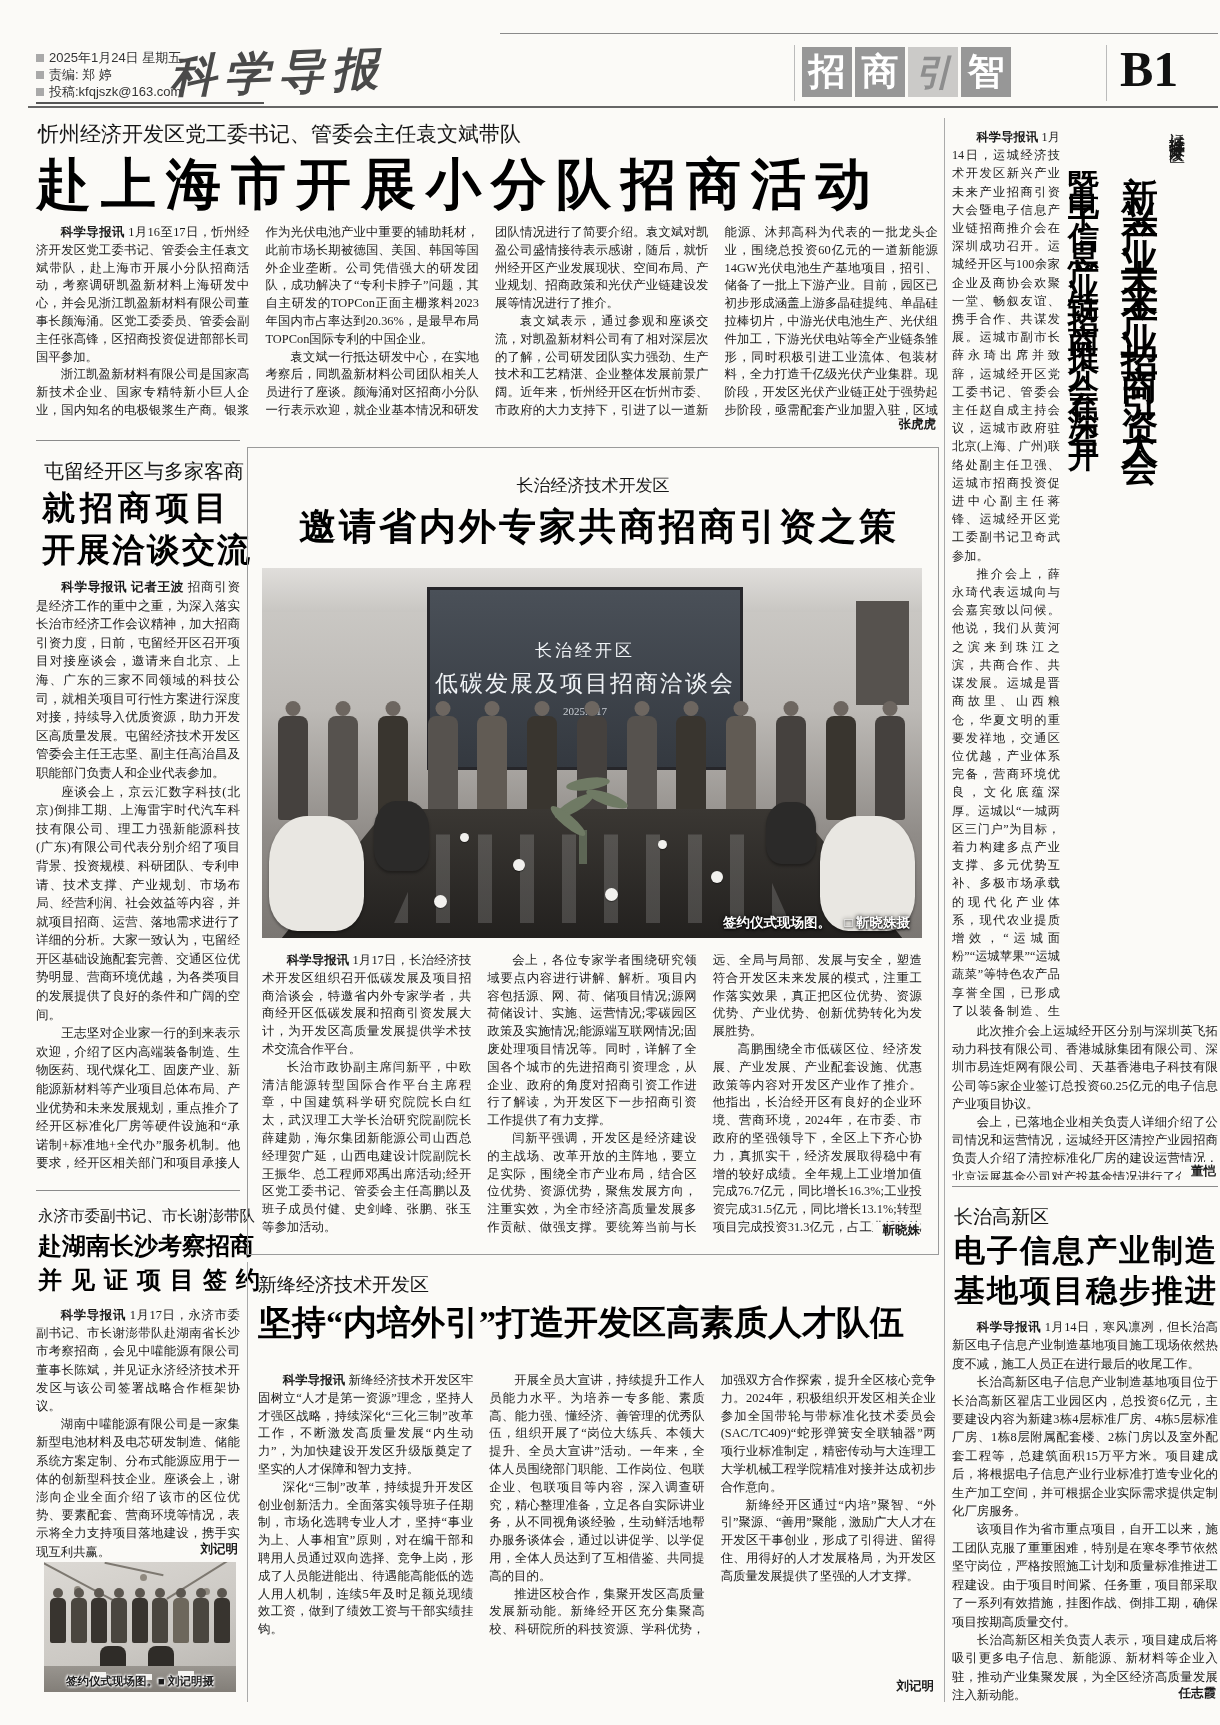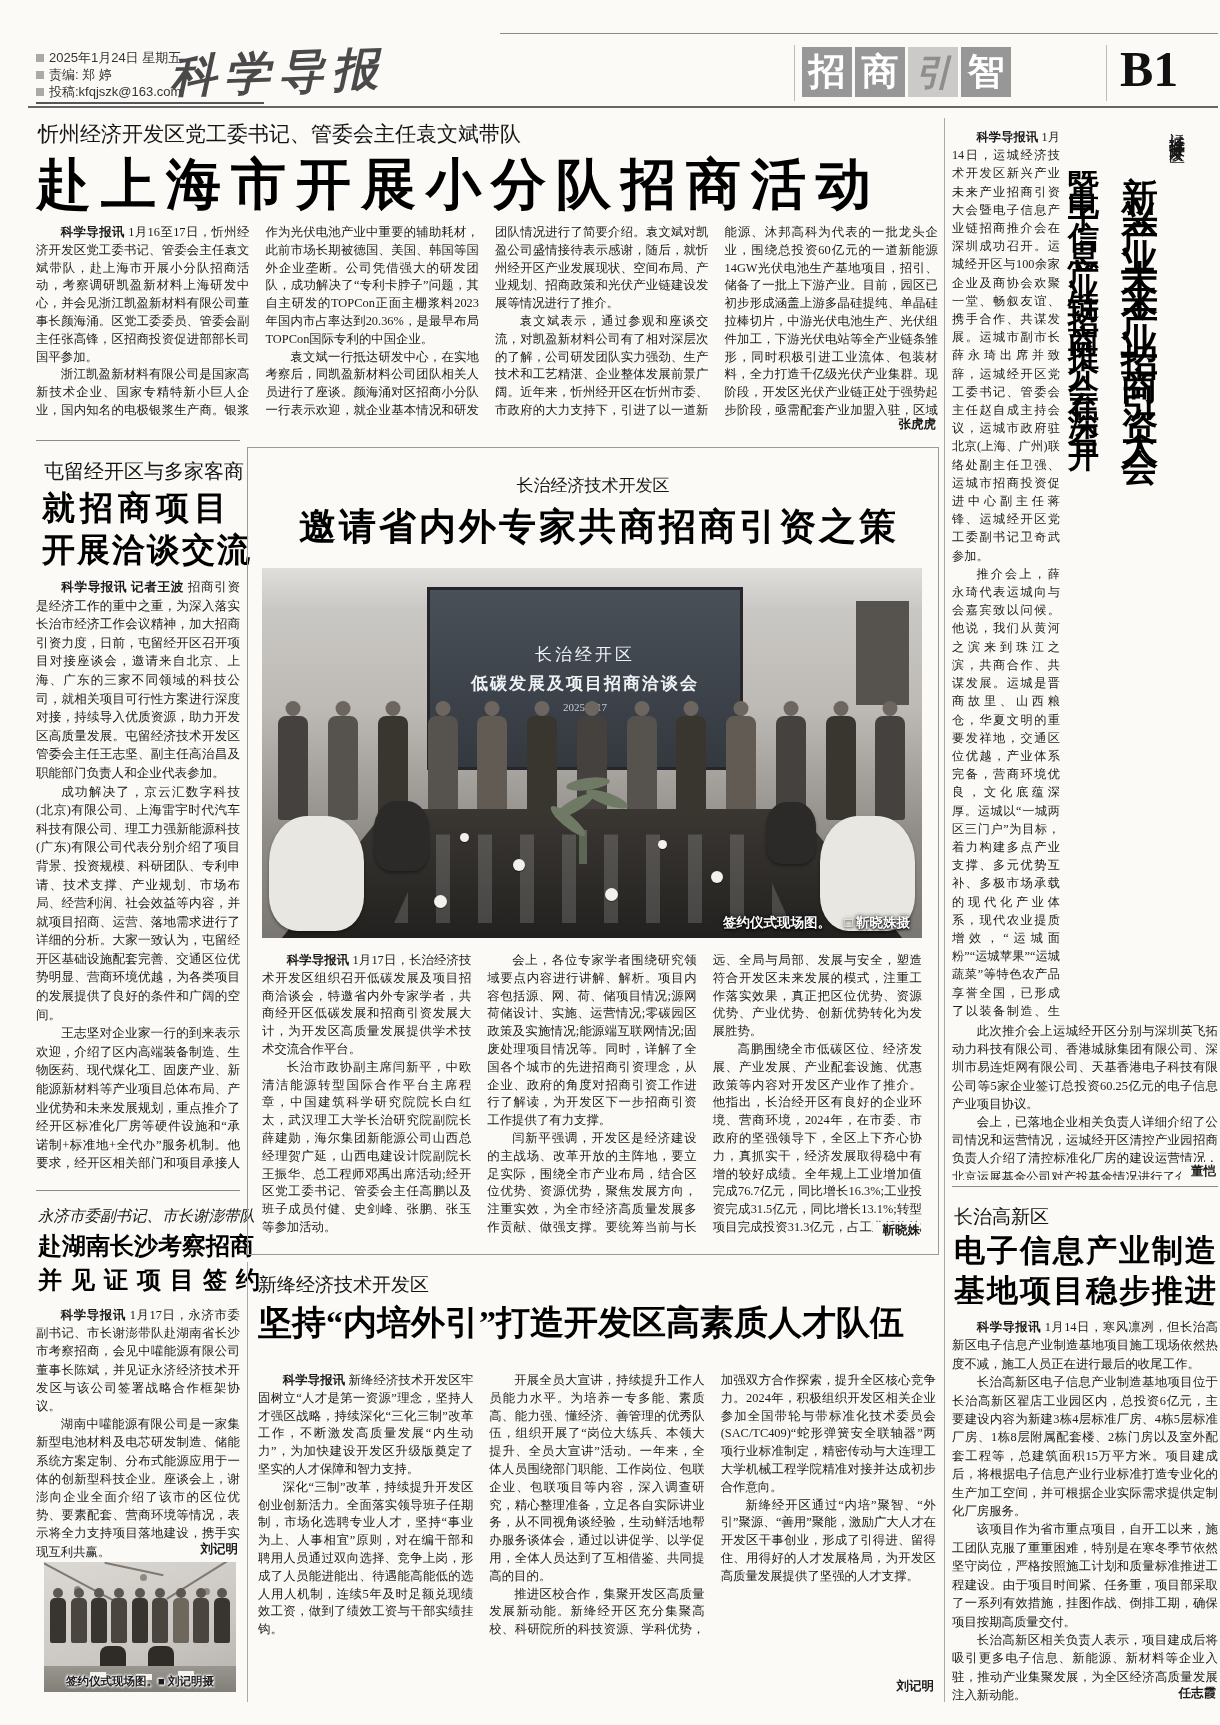--- a/index.html
+++ b/index.html
@@ -32,21 +32,21 @@
   .cbox{border:1px solid #9a9a9a;}
   
   .vert{writing-mode:vertical-rl;}
   
   .photo1{background:linear-gradient(180deg,#cfcdc9 0%,#bdbab6 38%,#908c88 72%,#7a7672 100%);overflow:hidden;}
   .ph1-ceiling{position:absolute;left:0;top:0;width:100%;height:12%;background:linear-gradient(#e0dedb,#c8c6c2);}
   .ph1-screen{position:absolute;left:25%;top:5%;width:47%;height:48%;background:linear-gradient(180deg,#4a5058,#343940);
               border:3px solid #26262a;display:flex;flex-direction:column;align-items:center;justify-content:center;
               color:#f0f3f6;text-align:center;}
   .ph1-screen .s1{font-size:17px;letter-spacing:3px;}
-  .ph1-screen .s2{font-size:17px;font-weight:bold;letter-spacing:2px;margin-top:6px;}
+  .ph1-screen .s2{font-size:23px;font-weight:normal;letter-spacing:2px;margin-top:6px;}
   .ph1-screen .s3{font-size:11px;margin-top:6px;color:#c9ced4;}
   .ph1-panel{position:absolute;right:2%;top:9%;width:8%;height:28%;background:#56524e;}
   .people{position:absolute;left:1%;top:36%;width:98%;height:32%;display:flex;justify-content:space-around;align-items:flex-end;}
   .person{width:34px;height:100%;position:relative;}
   .person::before{content:"";position:absolute;left:50%;top:0;transform:translateX(-50%);
                   width:15px;height:15px;border-radius:50%;background:#6d6660;}
   .person::after{content:"";position:absolute;left:50%;top:15px;transform:translateX(-50%);
                  width:30px;height:calc(100% - 15px);border-radius:8px 8px 3px 3px;background:#45413e;}
   .person:nth-child(2n)::after{background:#56524e;}
   .person:nth-child(3n)::after{background:#39352f;}
@@ -114,26 +114,26 @@
       <p class="para">袁文斌表示，通过参观和座谈交流，对凯盈新材料公司有了相对深层次的了解，公司研发团队实力强劲、生产技术和工艺精湛、企业整体发展前景广阔。近年来，忻州经开区在忻州市委、市政府的大力支持下，引进了以一道新能源、沐邦高科为代表的一批龙头企业，围绕总投资60亿元的一道新能源14GW光伏电池生产基地项目，招引、储备了一批上下游产业。目前，园区已初步形成涵盖上游多晶硅提纯、单晶硅拉棒切片，中游光伏电池生产、光伏组件加工，下游光伏电站等全产业链条雏形，同时积极引进工业流体、包装材料，全力打造千亿级光伏产业集群。现阶段，开发区光伏产业链正处于强势起步阶段，亟需配套产业加盟入驻，区域光伏产业发展规划与凯盈新材料公司有很好的产业契合点，具备良好合作基础，希望双方能够加强沟通，促成合作，共享忻州发展机遇、实现互利共赢。</p>
       <span class="author">张虎虎</span>
   </div>
 
   <div class="abs rule" style="left:36px;top:440px;width:204px;height:1px;"></div>
   <div class="abs kicker" style="left:44px;top:458px;font-size:20px;">屯留经开区与多家客商</div>
   <div class="abs hl-sans" style="left:42px;top:486px;font-size:33px;letter-spacing:5px;">就招商项目</div>
   <div class="abs hl-sans" style="left:42px;top:528px;font-size:33px;letter-spacing:2px;">开展洽谈交流</div>
   <div class="abs body-text" style="left:36px;top:578px;width:204px;height:596px;font-size:12.6px;line-height:18.6px;">
       <p class="para"><b>科学导报讯 记者王波</b> 招商引资是经济工作的重中之重，为深入落实长治市经济工作会议精神，加大招商引资力度，日前，屯留经开区召开项目对接座谈会，邀请来自北京、上海、广东的三家不同领域的科技公司，就相关项目可行性方案进行深度对接，持续导入优质资源，助力开发区高质量发展。屯留经济技术开发区管委会主任王志坚、副主任高治昌及职能部门负责人和企业代表参加。</p>
-      <p class="para">成功解决了，京云汇数字科技(北京)有限公司、上海雷宇时代汽车科技有限公司、理工力强新能源科技(广东)有限公司代表分别介绍了项目背景、投资规模、科研团队、专利申请、技术支撑、产业规划、市场布局、经营利润、社会效益等内容，并就项目招商、运营、落地需求进行了详细的分析。大家一致认为，屯留经开区基础设施配套完善、交通区位优势明显、营商环境优越，为各类项目的发展提供了良好的条件和广阔的空间。</p>
+      <p class="para">座谈会上，京云汇数字科技(北京)倒排工期、上海雷宇时代汽车科技有限公司、理工力强新能源科技(广东)有限公司代表分别介绍了项目背景、投资规模、科研团队、专利申请、技术支撑、产业规划、市场布局、经营利润、社会效益等内容，并就项目招商、运营、落地需求进行了详细的分析。大家一致认为，屯留经开区基础设施配套完善、交通区位优势明显、营商环境优越，为各类项目的发展提供了良好的条件和广阔的空间。</p>
       <p class="para">王志坚对企业家一行的到来表示欢迎，介绍了区内高端装备制造、生物医药、现代煤化工、固废产业、新能源新材料等产业项目总体布局、产业优势和未来发展规划，重点推介了经开区标准化厂房等硬件设施和“承诺制+标准地+全代办”服务机制。他要求，经开区相关部门和项目承接人要尽快做好项目的对接、跟踪和落地，梳理项目清单，列出时间图任务表，挂图作战，力争早日促成签约落地。</p>
     </div>
 
   <div class="abs rule" style="left:36px;top:1190px;width:204px;height:1px;"></div>
-  <div class="abs kicker" style="left:38px;top:1206px;font-size:15.5px;font-style:italic;">永济市委副书记、市长谢澎带队</div>
+  <div class="abs kicker" style="left:38px;top:1206px;font-size:15.5px;">永济市委副书记、市长谢澎带队</div>
   <div class="abs hl-sans" style="left:38px;top:1230px;font-size:24px;letter-spacing:0px;">赴湖南长沙考察招商</div>
   <div class="abs hl-sans" style="left:38px;top:1264px;font-size:24px;letter-spacing:9px;">并见证项目签约</div>
   <div class="abs body-text" style="left:36px;top:1306px;width:204px;height:252px;font-size:12.4px;line-height:18.2px;">
     <p class="para"><b>科学导报讯</b> 1月17日，永济市委副书记、市长谢澎带队赴湖南省长沙市考察招商，会见中嚾能源有限公司董事长陈斌，并见证永济经济技术开发区与该公司签署战略合作框架协议。</p>
       <p class="para">湖南中嚾能源有限公司是一家集新型电池材料及电芯研发制造、储能系统方案定制、分布式能源应用于一体的创新型科技企业。座谈会上，谢澎向企业全面介绍了该市的区位优势、要素配套、营商环境等情况，表示将全力支持项目落地建设，携手实现互利共赢。</p>
       <span class="author">刘记明</span>
   </div>
 
   <div class="abs photo2" style="left:44px;top:1562px;width:192px;height:130px;">
     <div class="branch" style="left:-12px;top:18px;transform:rotate(28deg);"></div>

